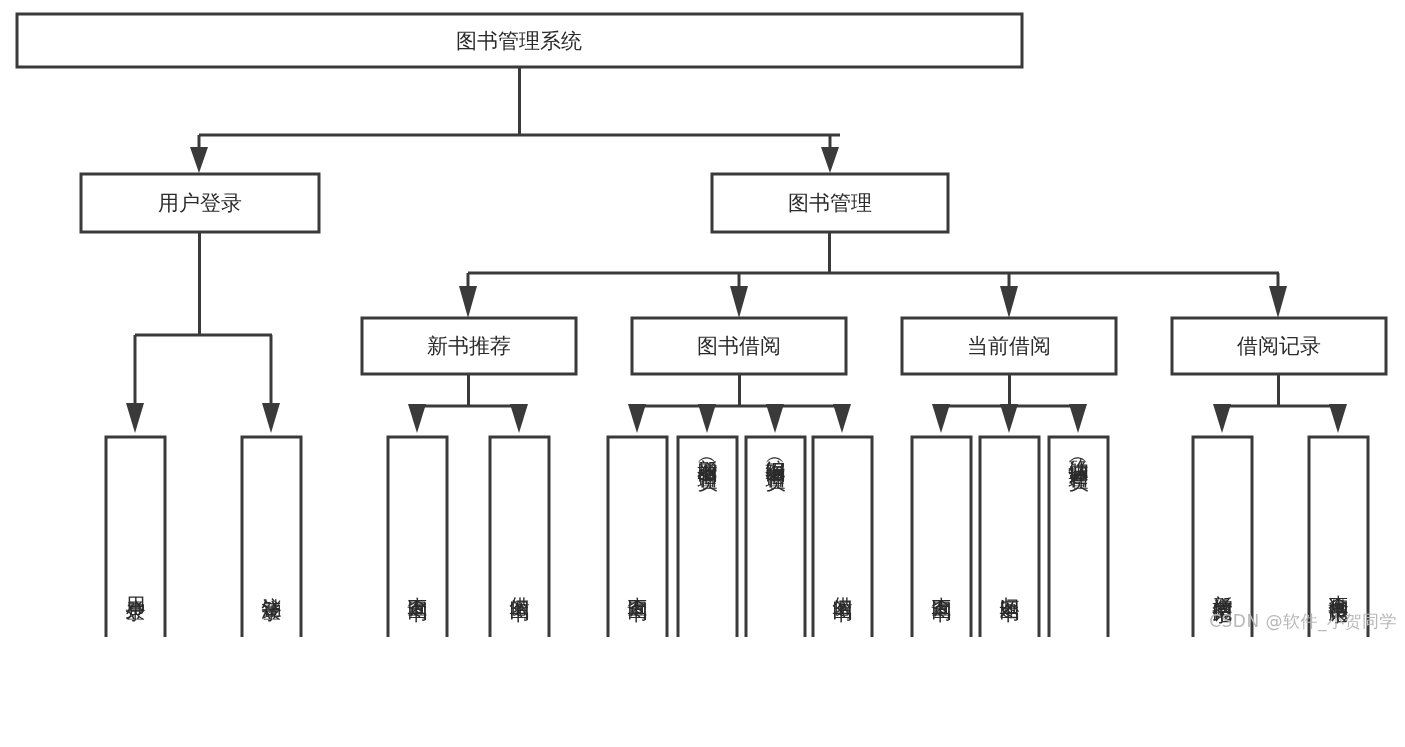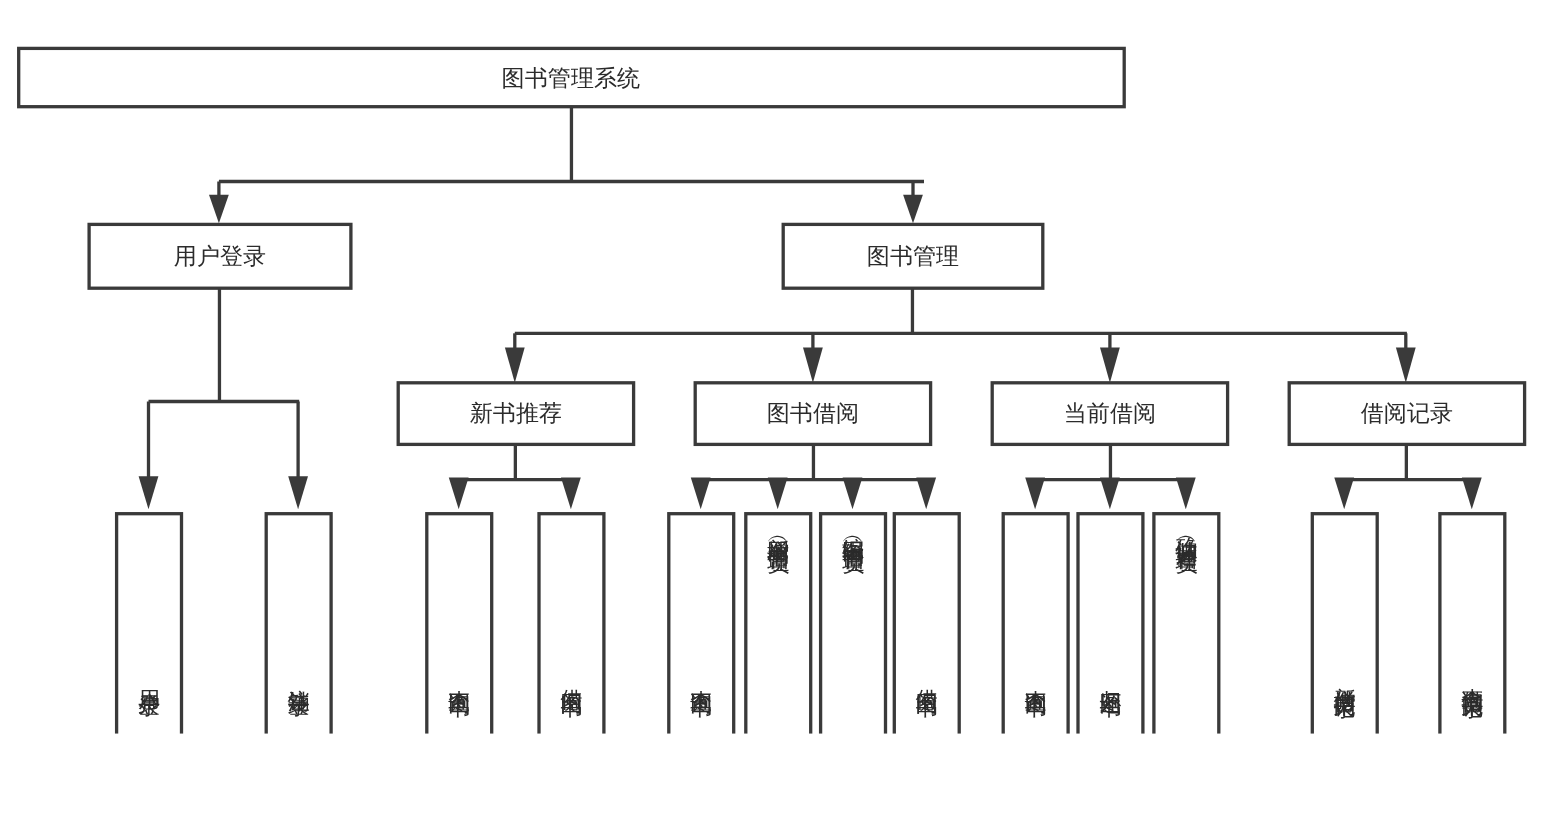--- a/index.html
+++ b/index.html
@@ -10,21 +10,20 @@
   }
   body {
     font-family: "DejaVu Sans", "Liberation Sans", sans-serif;
   }
   #diagram-root {
     position: relative;
     width: 1405px;
     height: 637px;
     background: #ffffff;
     overflow: hidden;
-    margin-top: 30px;
   }
   svg.diagram-canvas {
     position: absolute;
     left: 0;
     top: 0;
     width: 1405px;
     height: 747px;
     display: block;
   }
   .node-box {
@@ -216,13 +215,14 @@
     <span class="node-label-v">确认归还（管理员）</span>
   </div>
 
   <div class="node-label-v-wrap" style="left:1193px; top:437px; width:59px; height:296px; align-items:center;">
     <span class="node-label-v">新增借阅记录</span>
   </div>
   <div class="node-label-v-wrap" style="left:1309px; top:437px; width:59px; height:296px; align-items:center;">
     <span class="node-label-v">查询借阅记录</span>
   </div>
 
+  <div class="watermark">CSDN @软件_小贺同学</div>
 </div>
 
 </body></html>

